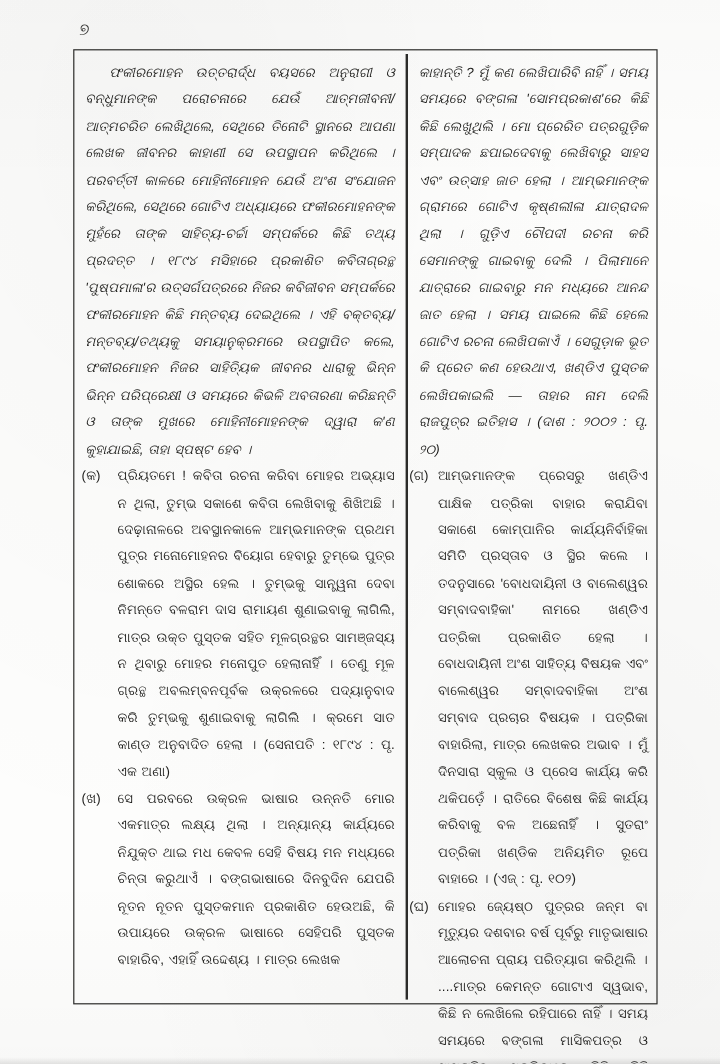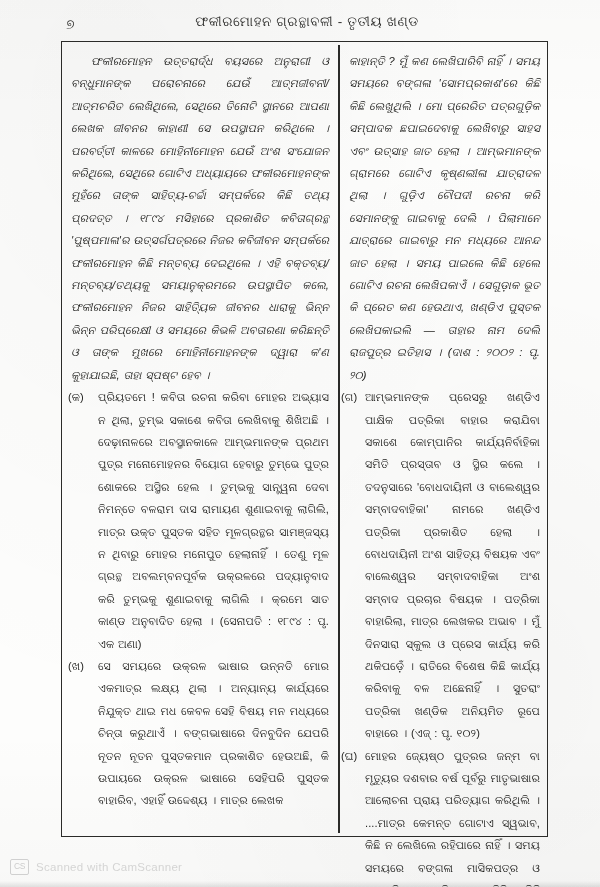--- a/index.html
+++ b/index.html
@@ -172,50 +172,45 @@
     pointer-events: none;
   }
 </style>
 </head>
 <body>
 
 <div id="scan-page">
 
   <div id="running-head">
     <div id="folio">୭</div>
-    <div id="head-title">ଫକୀରମୋହନ ଗ୍ରନ୍ଥାବଳୀ - ତୃତୀୟ ଖଣ୍ଡ</div>
   </div>
 
   <div id="text-frame">
     <div id="column-rule"></div>
 
     <div class="column" id="col-left">
       <p class="para indent">ଫକୀରମୋହନ ଉତ୍ତରାର୍ଦ୍ଧ ବୟସରେ ଅନୁରାଗୀ ଓ ବନ୍ଧୁମାନଙ୍କ ପରୋଚନାରେ ଯେଉଁ ଆତ୍ମଜୀବନୀ/ଆତ୍ମଚରିତ ଲେଖିଥିଲେ, ସେଥିରେ ତିନୋଟି ସ୍ଥାନରେ ଆପଣା ଲେଖକ ଜୀବନର କାହାଣୀ ସେ ଉପସ୍ଥାପନ କରିଥିଲେ । ପରବର୍ତ୍ତୀ କାଳରେ ମୋହିନୀମୋହନ ଯେଉଁ ଅଂଶ ସଂଯୋଜନ କରିଥିଲେ, ସେଥିରେ ଗୋଟିଏ ଅଧ୍ୟାୟରେ ଫକୀରମୋହନଙ୍କ ମୁହଁରେ ତାଙ୍କ ସାହିତ୍ୟ-ଚର୍ଚ୍ଚା ସମ୍ପର୍କରେ କିଛି ତଥ୍ୟ ପ୍ରଦତ୍ତ । ୧୮୯୪ ମସିହାରେ ପ୍ରକାଶିତ କବିତାଗ୍ରନ୍ଥ 'ପୁଷ୍ପମାଳା'ର ଉତ୍ସର୍ଗପତ୍ରରେ ନିଜର କବିଜୀବନ ସମ୍ପର୍କରେ ଫକୀରମୋହନ କିଛି ମନ୍ତବ୍ୟ ଦେଇଥିଲେ । ଏହି ବକ୍ତବ୍ୟ/ମନ୍ତବ୍ୟ/ତଥ୍ୟକୁ ସମୟାନୁକ୍ରମରେ ଉପସ୍ଥାପିତ କଲେ, ଫକୀରମୋହନ ନିଜର ସାହିତ୍ୟିକ ଜୀବନର ଧାରାକୁ ଭିନ୍ନ ଭିନ୍ନ ପରିପ୍ରେକ୍ଷୀ ଓ ସମୟରେ କିଭଳି ଅବତାରଣା କରିଛନ୍ତି ଓ ତାଙ୍କ ମୁଖରେ ମୋହିନୀମୋହନଙ୍କ ଦ୍ୱାରା କ'ଣ କୁହାଯାଇଛି, ତାହା ସ୍ପଷ୍ଟ ହେବ ।</p>
       <div class="marked-para">
         <span class="marker">(କ)</span>
         <span>ପ୍ରିୟତମେ ! କବିତା ରଚନା କରିବା ମୋହର ଅଭ୍ୟାସ ନ ଥିଲା, ତୁମ୍ଭ ସକାଶେ କବିତା ଲେଖିବାକୁ ଶିଖିଅଛି । ଦେଢ଼ାନାଳରେ ଅବସ୍ଥାନକାଳେ ଆମ୍ଭମାନଙ୍କ ପ୍ରଥମ ପୁତ୍ର ମନୋମୋହନର ବିୟୋଗ ହେବାରୁ ତୁମ୍ଭେ ପୁତ୍ର ଶୋକରେ ଅସ୍ଥିର ହେଲ । ତୁମ୍ଭକୁ ସାନ୍ତ୍ୱନା ଦେବା ନିମନ୍ତେ ବଳରାମ ଦାସ ରାମାୟଣ ଶୁଣାଇବାକୁ ଲାଗିଲି, ମାତ୍ର ଉକ୍ତ ପୁସ୍ତକ ସହିତ ମୂଳଗ୍ରନ୍ଥର ସାମଞ୍ଜସ୍ୟ ନ ଥିବାରୁ ମୋହର ମନୋପୁତ ହେଲାନାହିଁ । ତେଣୁ ମୂଳ ଗ୍ରନ୍ଥ ଅବଲମ୍ବନପୂର୍ବକ ଉକ୍ରଳରେ ପଦ୍ୟାନୁବାଦ କରି ତୁମ୍ଭକୁ ଶୁଣାଇବାକୁ ଲାଗିଲି । କ୍ରମେ ସାତ କାଣ୍ଡ ଅନୁବାଦିତ ହେଲା । (ସେନାପତି : ୧୮୯୪ : ପୃ. ଏକ ଅଣା)</span>
       </div>
       <div class="marked-para">
         <span class="marker">(ଖ)</span>
-        <span>ସେ ସମୟରେ ଉକ୍ରଳ ଭାଷାର ଉନ୍ନତି ମୋର ଏକମାତ୍ର ଲକ୍ଷ୍ୟ ଥିଲା । ଅନ୍ୟାନ୍ୟ କାର୍ଯ୍ୟରେ ନିଯୁକ୍ତ ଥାଇ ମଧ କେବଳ ସେହି ବିଷୟ ମନ ମଧ୍ୟରେ ଚିନ୍ତା କରୁଥାଏଁ । ବଙ୍ଗଭାଷାରେ ଦିନବୁଦିନ ଯେପରି ନୂତନ ନୂତନ ପୁସ୍ତକମାନ ପ୍ରକାଶିତ ହେଉଅଛି, କି ଉପାୟରେ ଉକ୍ରଳ ଭାଷାରେ ସେହିପରି ପୁସ୍ତକ ବାହାରିବ, ଏହାହିଁ ଉଦ୍ଦେଶ୍ୟ । ମାତ୍ର ଲେଖକ</span>
+        <span>ସେ ପରବରେ ଉକ୍ରଳ ଭାଷାର ଉନ୍ନତି ମୋର ଏକମାତ୍ର ଲକ୍ଷ୍ୟ ଥିଲା । ଅନ୍ୟାନ୍ୟ କାର୍ଯ୍ୟରେ ନିଯୁକ୍ତ ଥାଇ ମଧ କେବଳ ସେହି ବିଷୟ ମନ ମଧ୍ୟରେ ଚିନ୍ତା କରୁଥାଏଁ । ବଙ୍ଗଭାଷାରେ ଦିନବୁଦିନ ଯେପରି ନୂତନ ନୂତନ ପୁସ୍ତକମାନ ପ୍ରକାଶିତ ହେଉଅଛି, କି ଉପାୟରେ ଉକ୍ରଳ ଭାଷାରେ ସେହିପରି ପୁସ୍ତକ ବାହାରିବ, ଏହାହିଁ ଉଦ୍ଦେଶ୍ୟ । ମାତ୍ର ଲେଖକ</span>
       </div>
     </div>
 
     <div class="column" id="col-right">
       <p class="para">କାହାନ୍ତି ? ମୁଁ କଣ ଲେଖିପାରିବି ନାହିଁ । ସମୟ ସମୟରେ ବଙ୍ଗଳା 'ସୋମପ୍ରକାଶ'ରେ କିଛି କିଛି ଲେଖୁଥିଲି । ମୋ ପ୍ରେରିତ ପତ୍ରଗୁଡ଼ିକ ସମ୍ପାଦକ ଛପାଇଦେବାକୁ ଲେଖିବାରୁ ସାହସ ଏବଂ ଉତ୍ସାହ ଜାତ ହେଲା । ଆମ୍ଭମାନଙ୍କ ଗ୍ରାମରେ ଗୋଟିଏ କୃଷ୍ଣଲୀଳା ଯାତ୍ରାଦଳ ଥିଲା । ଗୁଡ଼ିଏ ଚୌପଦୀ ରଚନା କରି ସେମାନଙ୍କୁ ଗାଇବାକୁ ଦେଲି । ପିଲାମାନେ ଯାତ୍ରାରେ ଗାଇବାରୁ ମନ ମଧ୍ୟରେ ଆନନ୍ଦ ଜାତ ହେଲା । ସମୟ ପାଇଲେ କିଛି ହେଲେ ଗୋଟିଏ ରଚନା ଲେଖିପକାଏଁ । ସେଗୁଡ଼ାକ ଭୂତ କି ପ୍ରେତ କଣ ହେଉଥାଏ, ଖଣ୍ଡିଏ ପୁସ୍ତକ ଲେଖିପକାଇଲି — ତାହାର ନାମ ଦେଲି ରାଜପୁତ୍ର ଇତିହାସ । (ଦାଶ : ୨୦୦୨ : ପୃ. ୨୦)</p>
       <div class="marked-para">
         <span class="marker">(ଗ)</span>
         <span>ଆମ୍ଭମାନଙ୍କ ପ୍ରେସରୁ ଖଣ୍ଡିଏ ପାକ୍ଷିକ ପତ୍ରିକା ବାହାର କରାଯିବା ସକାଶେ କୋମ୍ପାନିର କାର୍ଯ୍ୟନିର୍ବାହିକା ସମିତି ପ୍ରସ୍ତାବ ଓ ସ୍ଥିର କଲେ । ତଦନୁସାରେ 'ବୋଧଦାୟିନୀ ଓ ବାଲେଶ୍ୱର ସମ୍ବାଦବାହିକା' ନାମରେ ଖଣ୍ଡିଏ ପତ୍ରିକା ପ୍ରକାଶିତ ହେଲା । ବୋଧଦାୟିନୀ ଅଂଶ ସାହିତ୍ୟ ବିଷୟକ ଏବଂ ବାଲେଶ୍ୱର ସମ୍ବାଦବାହିକା ଅଂଶ ସମ୍ବାଦ ପ୍ରଚାର ବିଷୟକ । ପତ୍ରିକା ବାହାରିଲା, ମାତ୍ର ଲେଖକର ଅଭାବ । ମୁଁ ଦିନସାରା ସ୍କୁଲ ଓ ପ୍ରେସ କାର୍ଯ୍ୟ କରି ଥକିପଡ଼େଁ । ରାତିରେ ବିଶେଷ କିଛି କାର୍ଯ୍ୟ କରିବାକୁ ବଳ ଅଛେନାହିଁ । ସୁତରାଂ ପତ୍ରିକା ଖଣ୍ଡିକ ଅନିୟମିତ ରୂପେ ବାହାରେ । (ଏଜ୍‌ : ପୃ. ୧୦୨)</span>
       </div>
       <div class="marked-para">
         <span class="marker">(ଘ)</span>
         <span>ମୋହର ଜ୍ୟେଷ୍ଠ ପୁତ୍ରର ଜନ୍ମ ବା ମୃତ୍ୟୁର ଦଶବାର ବର୍ଷ ପୂର୍ବରୁ ମାତୃଭାଷାର ଆଲୋଚନା ପ୍ରାୟ ପରିତ୍ୟାଗ କରିଥିଲି । ....ମାତ୍ର କେମନ୍ତ ଗୋଟାଏ ସ୍ୱଭାବ, କିଛି ନ ଲେଖିଲେ ରହିପାରେ ନାହିଁ । ସମୟ ସମୟରେ ବଙ୍ଗଳା ମାସିକପତ୍ର ଓ ସାପ୍ତାହିକ ପତ୍ରିକାରେ କିଛି କିଛି ଲେଖୁଥିଲି । ଉକ୍ରଳର ଅତ୍ୟାଚାରୀ ହାକିମ, ଉତ୍କୋଚଗ୍ରାହୀ ପ୍ରଧାନ ଅମଲା, ପ୍ରଜାପୀଡ଼କ ପ୍ରଧାନ ଜମିଦାରମାନଙ୍କୁ ଲକ୍ଷ୍ୟ କରି ବିହୁପାୟକ ପଦ୍ୟ ବେନାମୀରେ ଲେଖେଁ; ସମୟସମୟରେ ସେହି ପଦ୍ୟ ବିଷୟ ଘେନି ଅନେକ ଦିନପର୍ଯ୍ୟନ୍ତ ଲୋକମାନଙ୍କ ମଧ୍ୟରେ ଆନ୍ଦୋଳନ ଚଳେ । ରାମାୟଣ ଲେଖିବା</span>
       </div>
     </div>
   </div>
 
-  <div id="camscanner-watermark">
-    <div id="cs-logo">CS</div>
-    <div id="cs-text">Scanned with CamScanner</div>
-  </div>
 
   <div id="scan-edge-shadow"></div>
 </div>
 
 </body></html>

